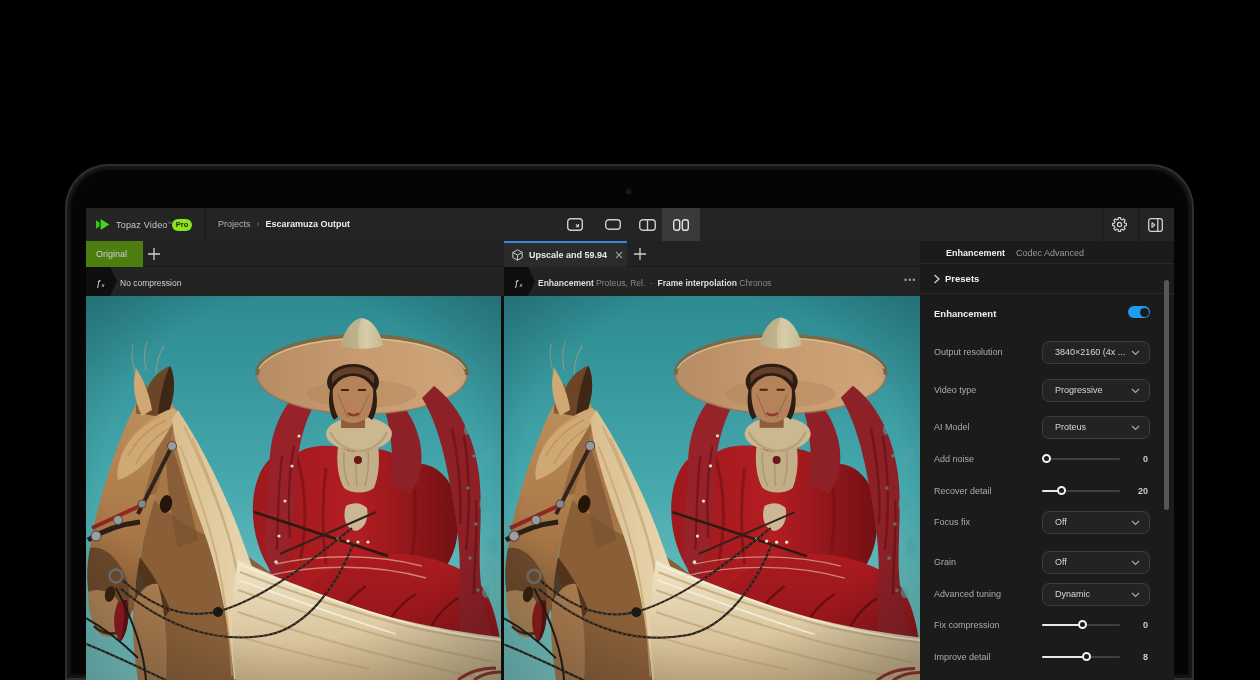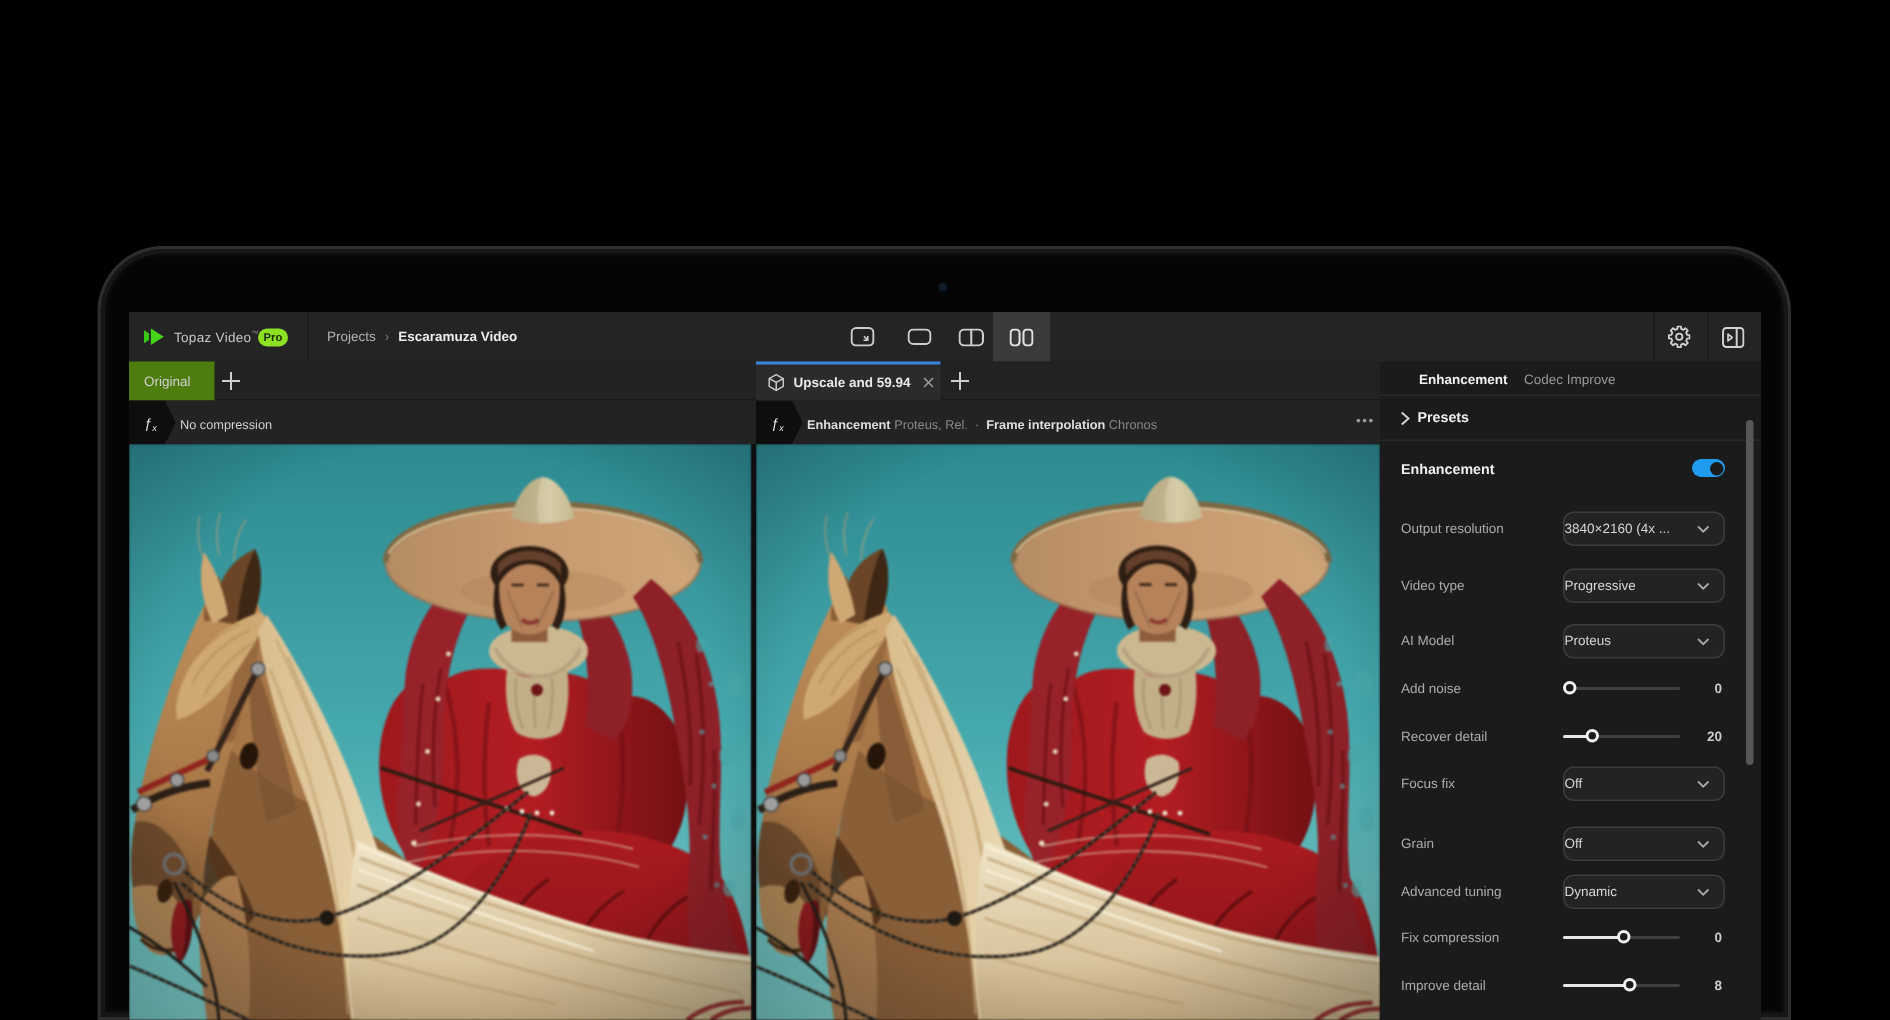--- a/index.html
+++ b/index.html
@@ -27,21 +27,21 @@
   .fxrow { position:absolute; left:0; top:59px; width:1088px; height:29px; background:#232323; }
   .fxbadge { position:absolute; top:0; width:32px; height:29px; }
   .videos { position:absolute; left:0; top:88px; width:1088px; height:384px; background:#0e0e0e; }
   .vid { position:absolute; top:0; width:415px; height:384px; overflow:hidden; }
   .vid svg { filter: blur(0.6px); }
   .panel { position:absolute; left:834px; top:33px; width:254px; height:439px; background:#1b1b1b; }
   .phead { position:absolute; left:0; top:0; width:254px; height:23px; border-bottom:1px solid #2a2a2a; font-size:9px; }
   .prow  { position:absolute; left:0; top:23px; width:254px; height:30px; border-bottom:1px solid #2a2a2a; }
   .lab { position:absolute; left:14px; font-size:9px; color:#ababab; }
   .dd { position:absolute; left:122px; width:108px; height:23px; background:#232323; border:1px solid #3c3c3c;
-    border-radius:7px; font-size:9px; color:#d6d6d6; line-height:21px; }
+    border-radius:7px; font-size:9px; color:#d6d6d6; line-height:21px; padding-left:12px; }
   .dd svg { position:absolute; right:9px; top:8px; }
   .slider { position:absolute; left:122px; width:78px; height:2px; background:#3f3f3f; border-radius:1px; }
   .sfill { position:absolute; left:0; top:0; height:2px; background:#e8e8e8; border-radius:1px; }
   .knob { position:absolute; top:-4px; width:9px; height:9px; border-radius:50%; border:2px solid #f2f2f2; background:#1b1b1b; }
   .val { position:absolute; left:200px; width:28px; text-align:right; font-size:9px; color:#cccccc; font-weight:bold; }
   .toggle { position:absolute; left:208px; width:22px; height:12px; background:#1f9cf0; border-radius:6px; }
   .toggle::after { content:""; position:absolute; right:1.5px; top:1.5px; width:9px; height:9px; border-radius:50%; background:#1b1b1b; }
   .sbar { position:absolute; left:244px; top:39px; width:5px; height:230px; background:#575757; border-radius:3px; }
 </style>
 </head>
@@ -50,21 +50,21 @@
 <div class="cam"></div>
 <div class="app">
   <div class="topbar">
     <svg class="logoicon" width="14" height="13" viewBox="0 0 14 13">
         <path d="M0,2.2 L3.4,4.4 V8.6 L0,10.8 Z" fill="#38c916"></path>
         <path d="M4.6,1 L13.2,6.5 L4.6,12 Z" fill="#46d518"></path>
       </svg>
     <div class="logotext">Topaz Video<span style="font-size:5px;vertical-align:top;color:#888">™</span></div>
     <div class="pro">Pro</div>
     <div class="tdiv" style="left:119px"></div>
-    <div class="crumbs">Projects<span class="sep">›</span><b>Escaramuza Video</b></div>
+    <div class="crumbs">Projects<span class="sep">›</span><b>Escaramuza Output</b></div>
     <div class="vbtn act" style="left:576px"></div>
     <div class="vbtn" style="left:470px">
         <svg width="16" height="13" viewBox="0 0 16 13">
           <rect x="0.7" y="0.7" width="14.6" height="11.6" rx="3" fill="none" stroke="#cdcdcd" stroke-width="1.4"></rect>
           <path d="M11.5,6 L11.5,8.8 L8.7,8.8 M11.5,8.8 L9,6.3" stroke="#cdcdcd" stroke-width="1.1" fill="none"></path>
         </svg>
       </div>
     <div class="vbtn" style="left:508px">
         <svg width="16" height="11" viewBox="0 0 16 11">
           <rect x="0.7" y="0.7" width="14.6" height="9.6" rx="3.2" fill="none" stroke="#cdcdcd" stroke-width="1.4"></rect>
@@ -135,21 +135,21 @@
     <div class="vid" style="left:0"><svg width="415" height="384" viewBox="0 0 415 384">
           <use href="#scene"></use>
         </svg></div>
     <div class="vid" style="left:418px;width:416px"><svg width="416" height="384" viewBox="0 0 415 384" preserveAspectRatio="xMidYMid slice">
           <use href="#scene"></use>
         </svg></div>
   </div>
   <div class="panel">
     <div class="phead">
       <span style="position:absolute;left:26px;top:7px;font-weight:bold;color:#f0f0f0">Enhancement</span>
-      <span style="position:absolute;left:96px;top:7px;color:#989898">Codec Improve</span>
+      <span style="position:absolute;left:96px;top:7px;color:#989898">Codec Advanced</span>
     </div>
     <div class="prow">
       <svg style="position:absolute;left:13px;top:10px" width="7" height="10" viewBox="0 0 7 10">
           <path d="M1.5,1 L6,5 L1.5,9" fill="none" stroke="#cfcfcf" stroke-width="1.4"></path>
         </svg>
       <span style="position:absolute;left:25px;top:9px;font-size:9.5px;font-weight:bold;color:#f0f0f0">Presets</span>
     </div>
     <div class="lab" style="top:67px;font-weight:bold;color:#f0f0f0;font-size:9.5px">Enhancement</div>
     <div class="toggle" style="top:65px"></div>
     <div class="lab" style="top:106px">Output resolution</div>

